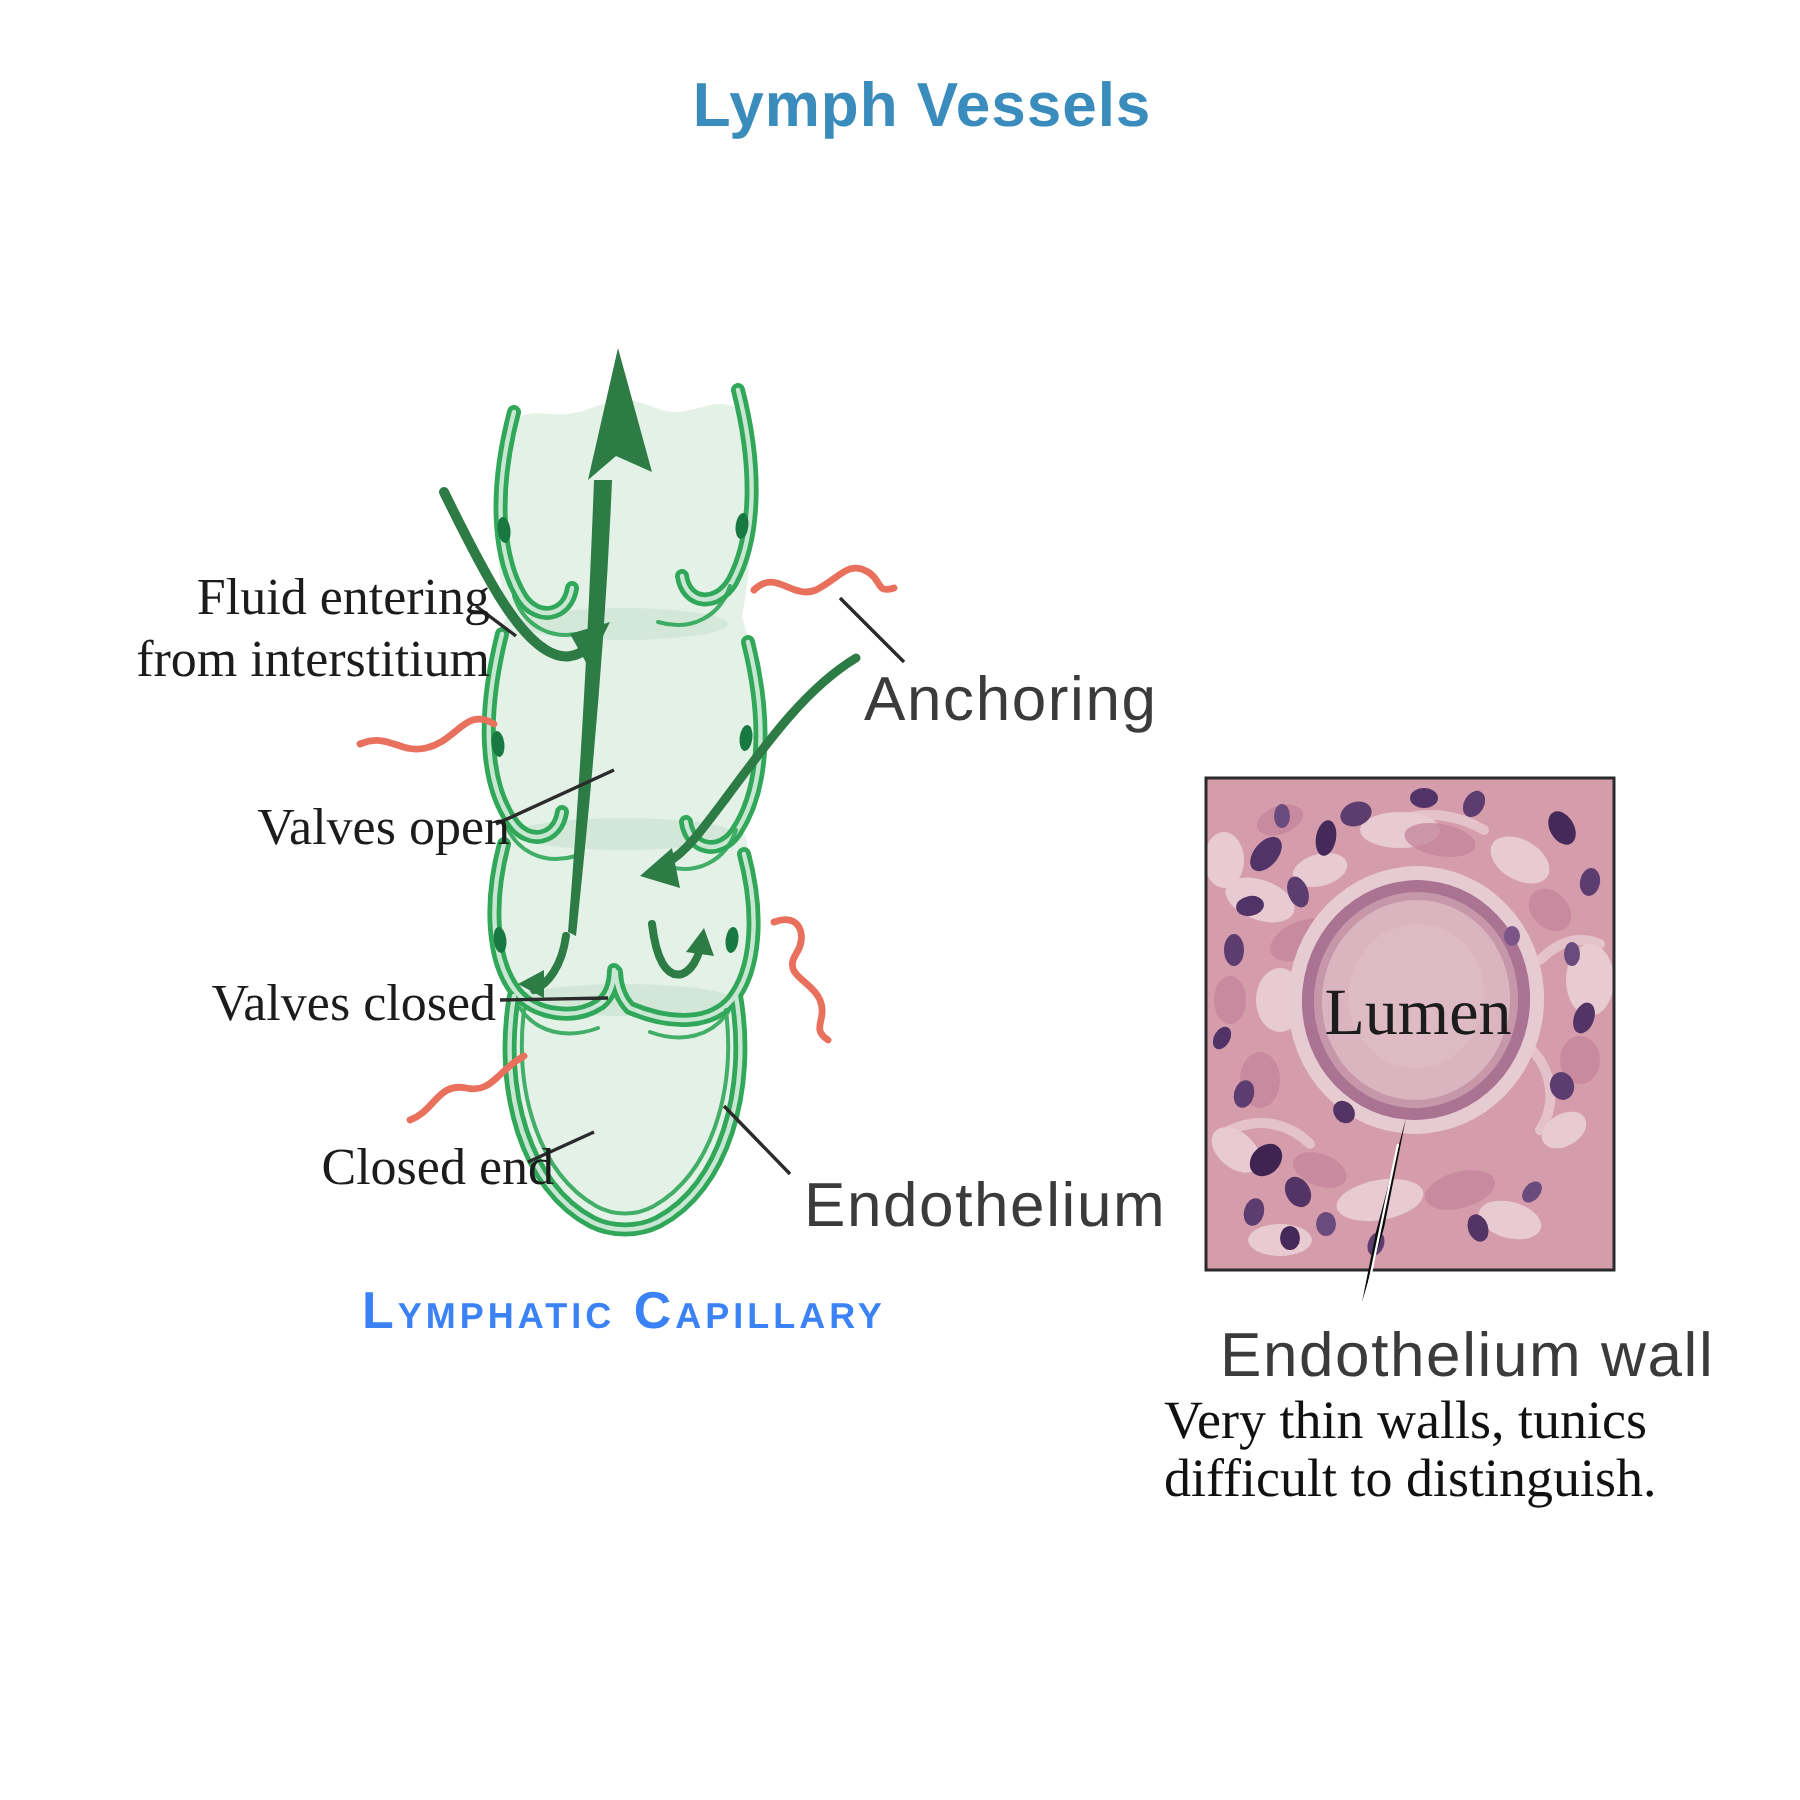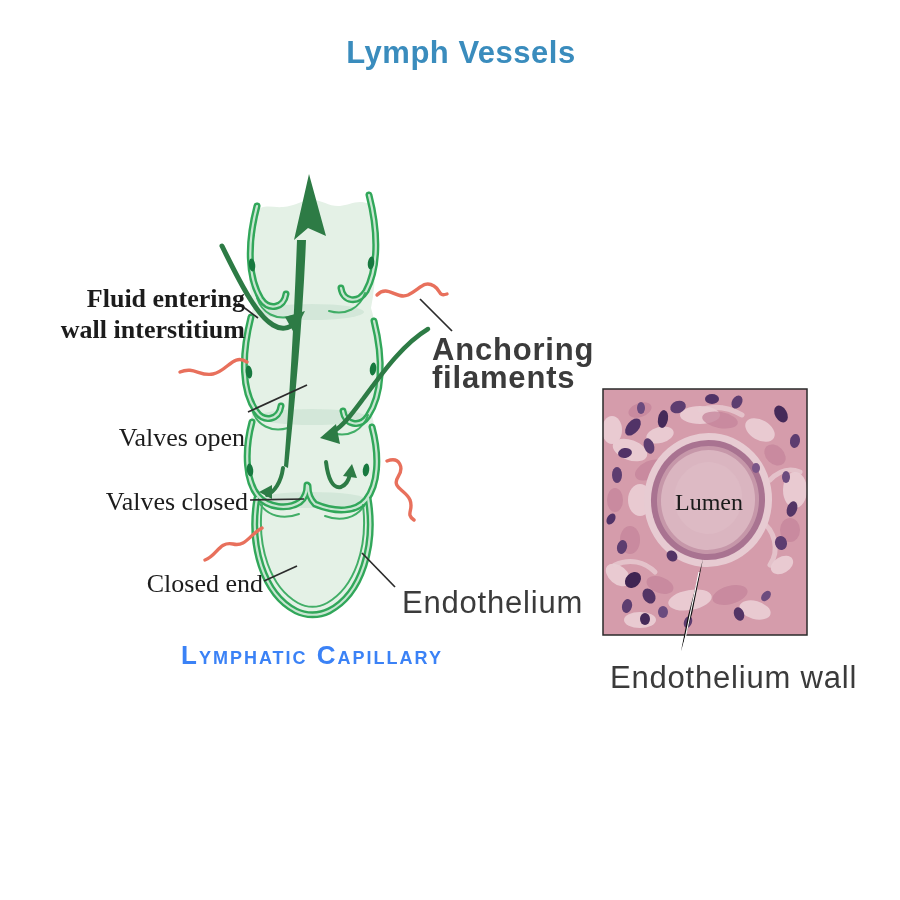--- a/index.html
+++ b/index.html
@@ -5,32 +5,32 @@
   html,body{margin:0;padding:0;background:#fff;}
   .page{position:relative;width:900px;height:900px;background:#ffffff;overflow:hidden;
         font-family:"Liberation Sans",sans-serif;}
   .title{position:absolute;top:24px;left:0;width:900px;text-align:center;margin:11px;
          font-family:"Liberation Sans",sans-serif;font-weight:700;font-size:31px;
          letter-spacing:.5px;color:#3a8cbd;}
   .art{position:absolute;left:0;top:0;width:900px;height:900px;}
   .lbl{position:absolute;white-space:nowrap;}
   .serif{font-family:"Liberation Serif",serif;font-size:26px;color:#1c1c1c;}
   .sans{font-family:"Liberation Sans",sans-serif;font-size:31px;color:#3b3b3b;letter-spacing:.8px;}
-  .ln{display:block;font-weight:bold;}
+  .ln{display:block;}
   .right{text-align:right;}
   #lbl-fluid{top:283px;left:30px;width:215px;line-height:31px;}
-  #lbl-valves-open{top:399px;left:30px;width:215px;margin-top:24px;}
+  #lbl-valves-open{top:399px;left:40px;width:215px;}
   #lbl-valves-closed{top:487px;left:30px;width:218px;}
-  #lbl-closed-end{top:569px;left:30px;width:233px;}
+  #lbl-closed-end{top:569px;left:44px;width:233px;}
   #lbl-anchoring{top:336px;left:432px;line-height:28px;}
   #lbl-endothelium{top:585px;left:402px;}
   #caption{top:640px;left:152px;width:320px;text-align:center;
            font-variant:small-caps;font-weight:600;font-size:26px;
            letter-spacing:2px;color:#3b82f6;}
-  #lbl-lumen{top:489px;left:650px;width:118px;text-align:center;font-size:24px;}
+  #lbl-lumen{top:489px;left:650px;width:118px;text-align:center;font-size:33px;}
   #lbl-endo-wall{top:660px;left:610px;}
   #note{top:696px;left:582px;font-size:27px;line-height:29px;color:#111;white-space:nowrap;}
 </style>
 </head>
 <body>
 
 <div class="page">
 
   <h1 class="title">Lymph Vessels</h1>
 
@@ -199,36 +199,39 @@
         </g>
       </g>
       <rect x="603" y="389" width="204" height="246" fill="none" stroke="#2a2a2a" stroke-width="1.5"></rect>
       <polygon fill="#0d0d0d" points="703,559 688,616 681,651 692,614"></polygon>
       <line x1="699" y1="572" x2="684" y2="644" stroke="#ffffff" stroke-width="1.1"></line>
     </g>
   </svg>
 
   <div class="lbl serif right" id="lbl-fluid">
     <span class="ln">Fluid entering</span>
-    <span class="ln">wall interstitium</span>
+    <span class="ln">from interstitium</span>
   </div>
 
   <div class="lbl serif right" id="lbl-valves-open">Valves open</div>
 
   <div class="lbl serif right" id="lbl-valves-closed">Valves closed</div>
 
   <div class="lbl serif right" id="lbl-closed-end">Closed end</div>
 
   <div class="lbl sans" id="lbl-anchoring">
     <span class="ln">Anchoring</span>
-    <span class="ln">filaments</span>
   </div>
 
   <div class="lbl sans" id="lbl-endothelium">Endothelium</div>
 
   <div class="lbl" id="caption">Lymphatic Capillary</div>
 
   <div class="lbl serif" id="lbl-lumen">Lumen</div>
 
   <div class="lbl sans" id="lbl-endo-wall">Endothelium wall</div>
 
+  <div class="lbl serif" id="note">
+    <span class="ln">Very thin walls, tunics</span>
+    <span class="ln">difficult to distinguish.</span>
+  </div>
 
 </div>
 
 </body></html>

